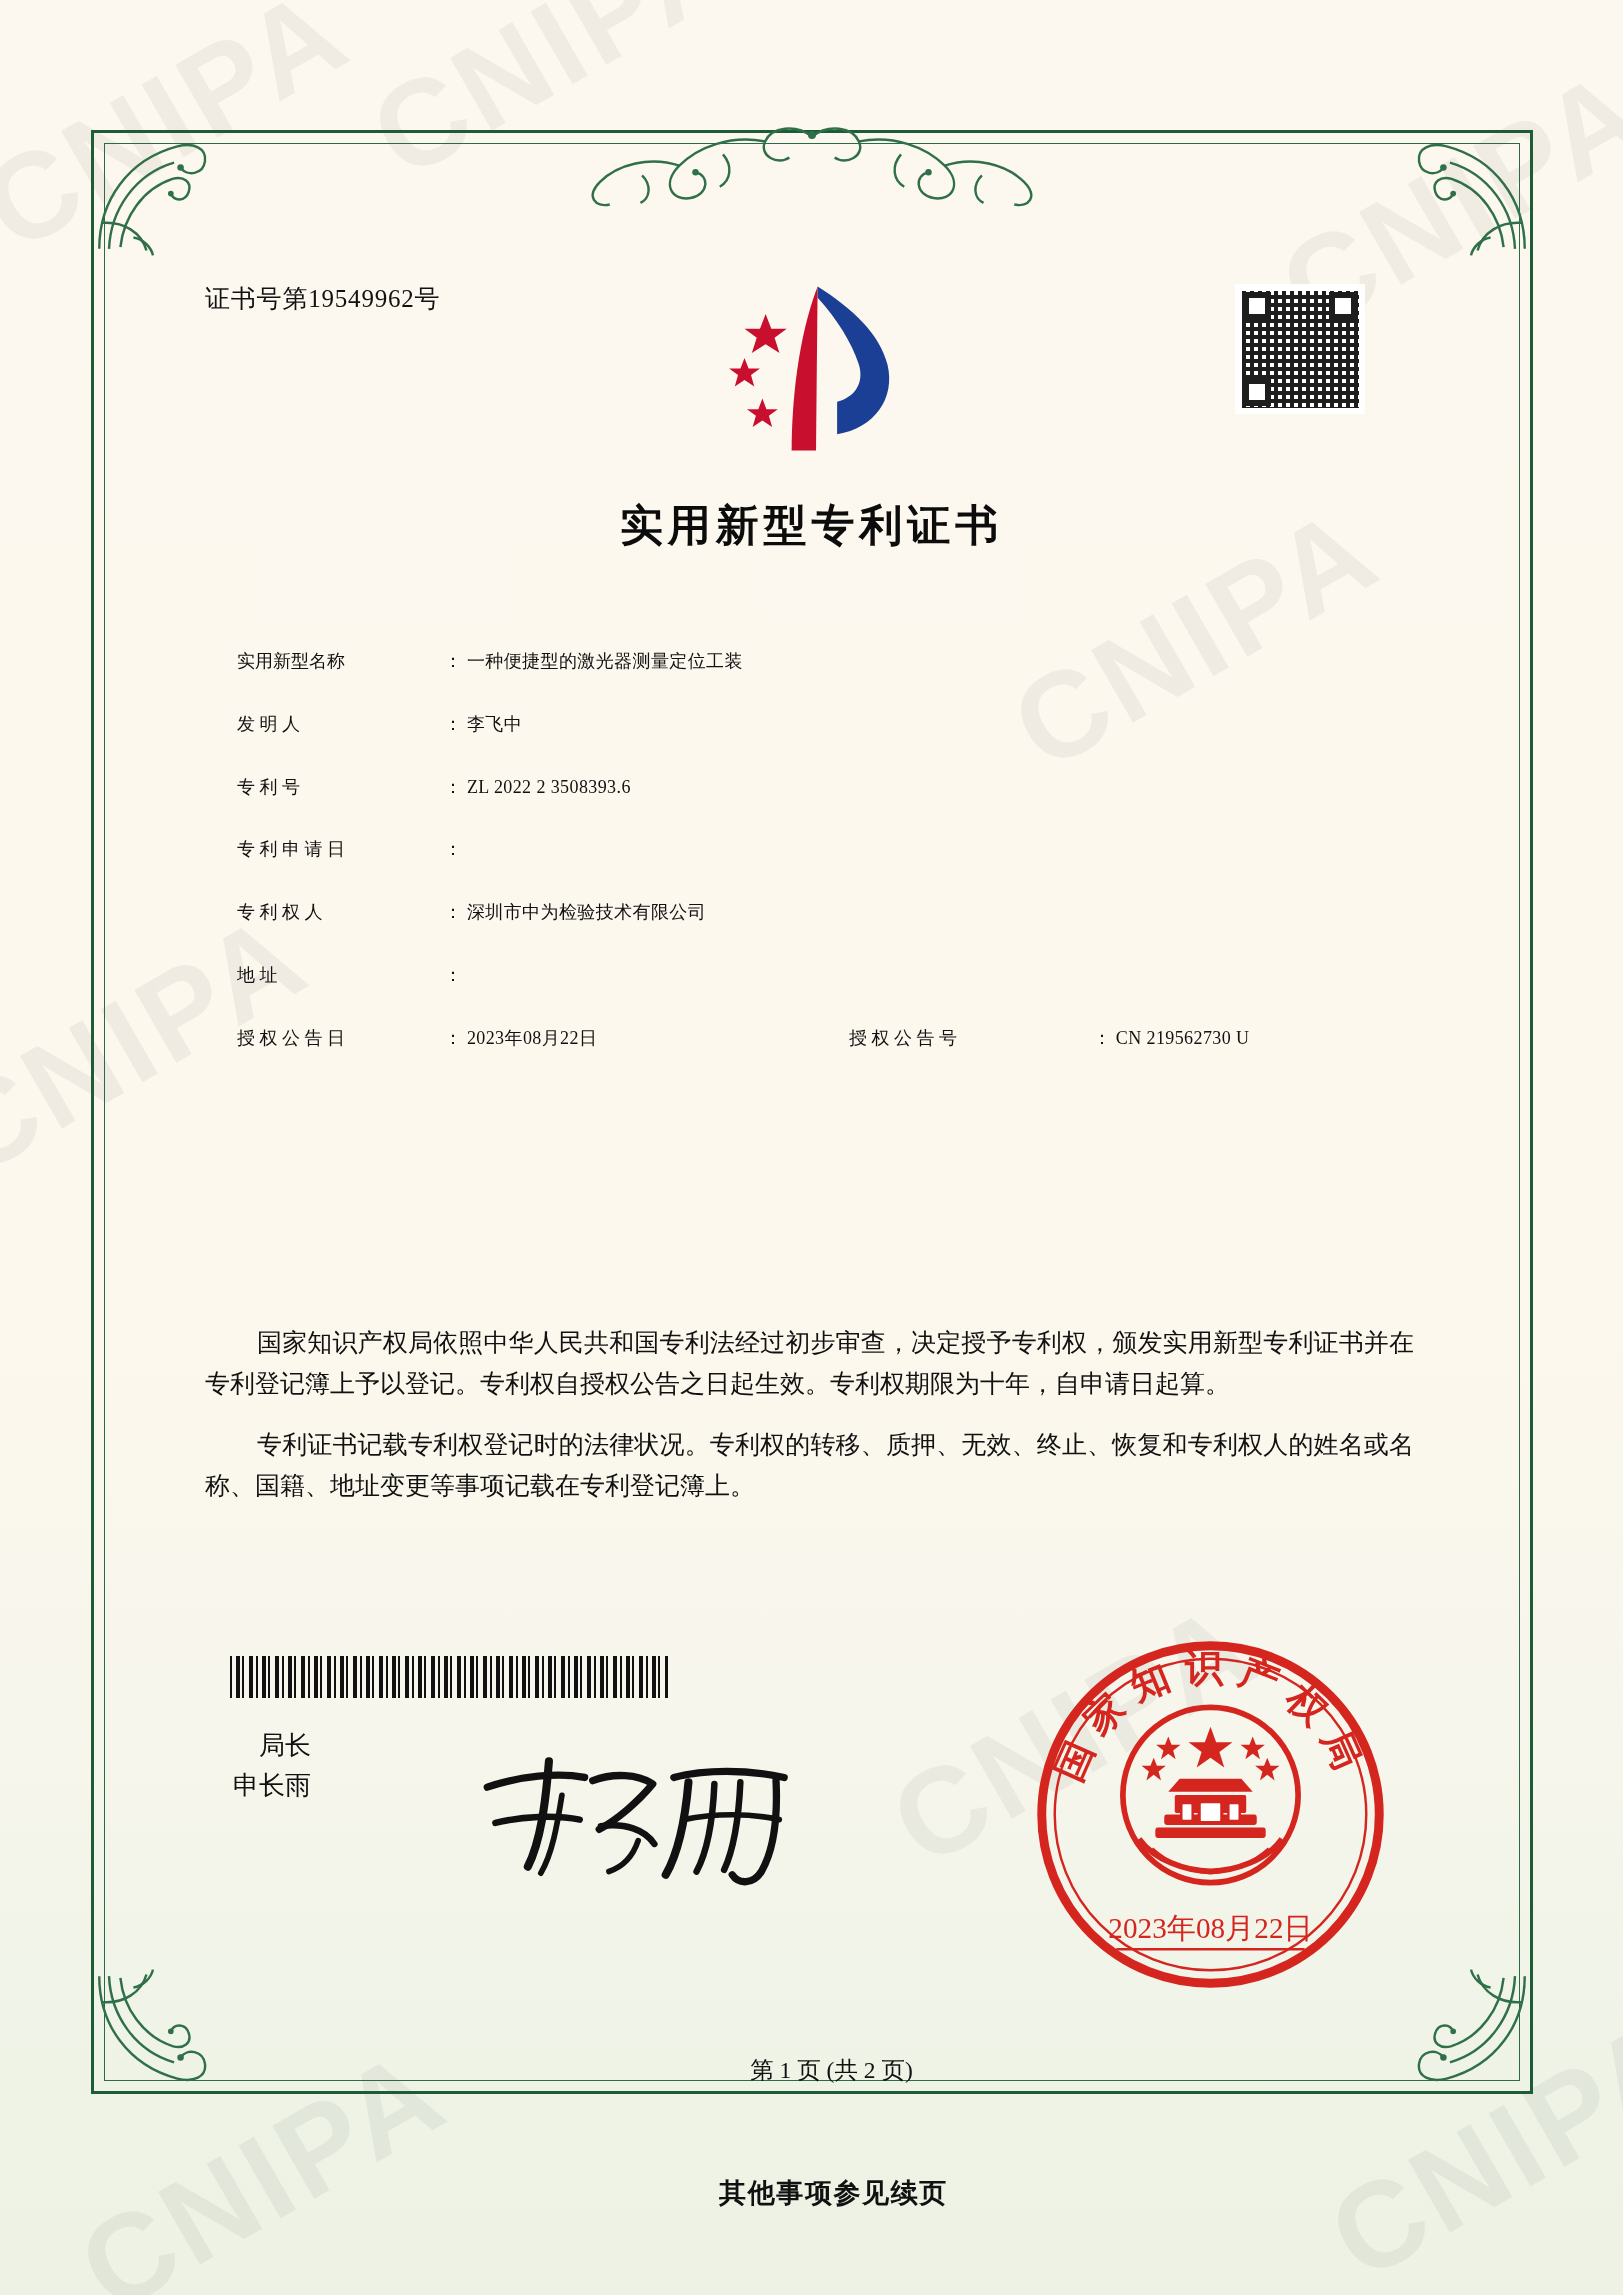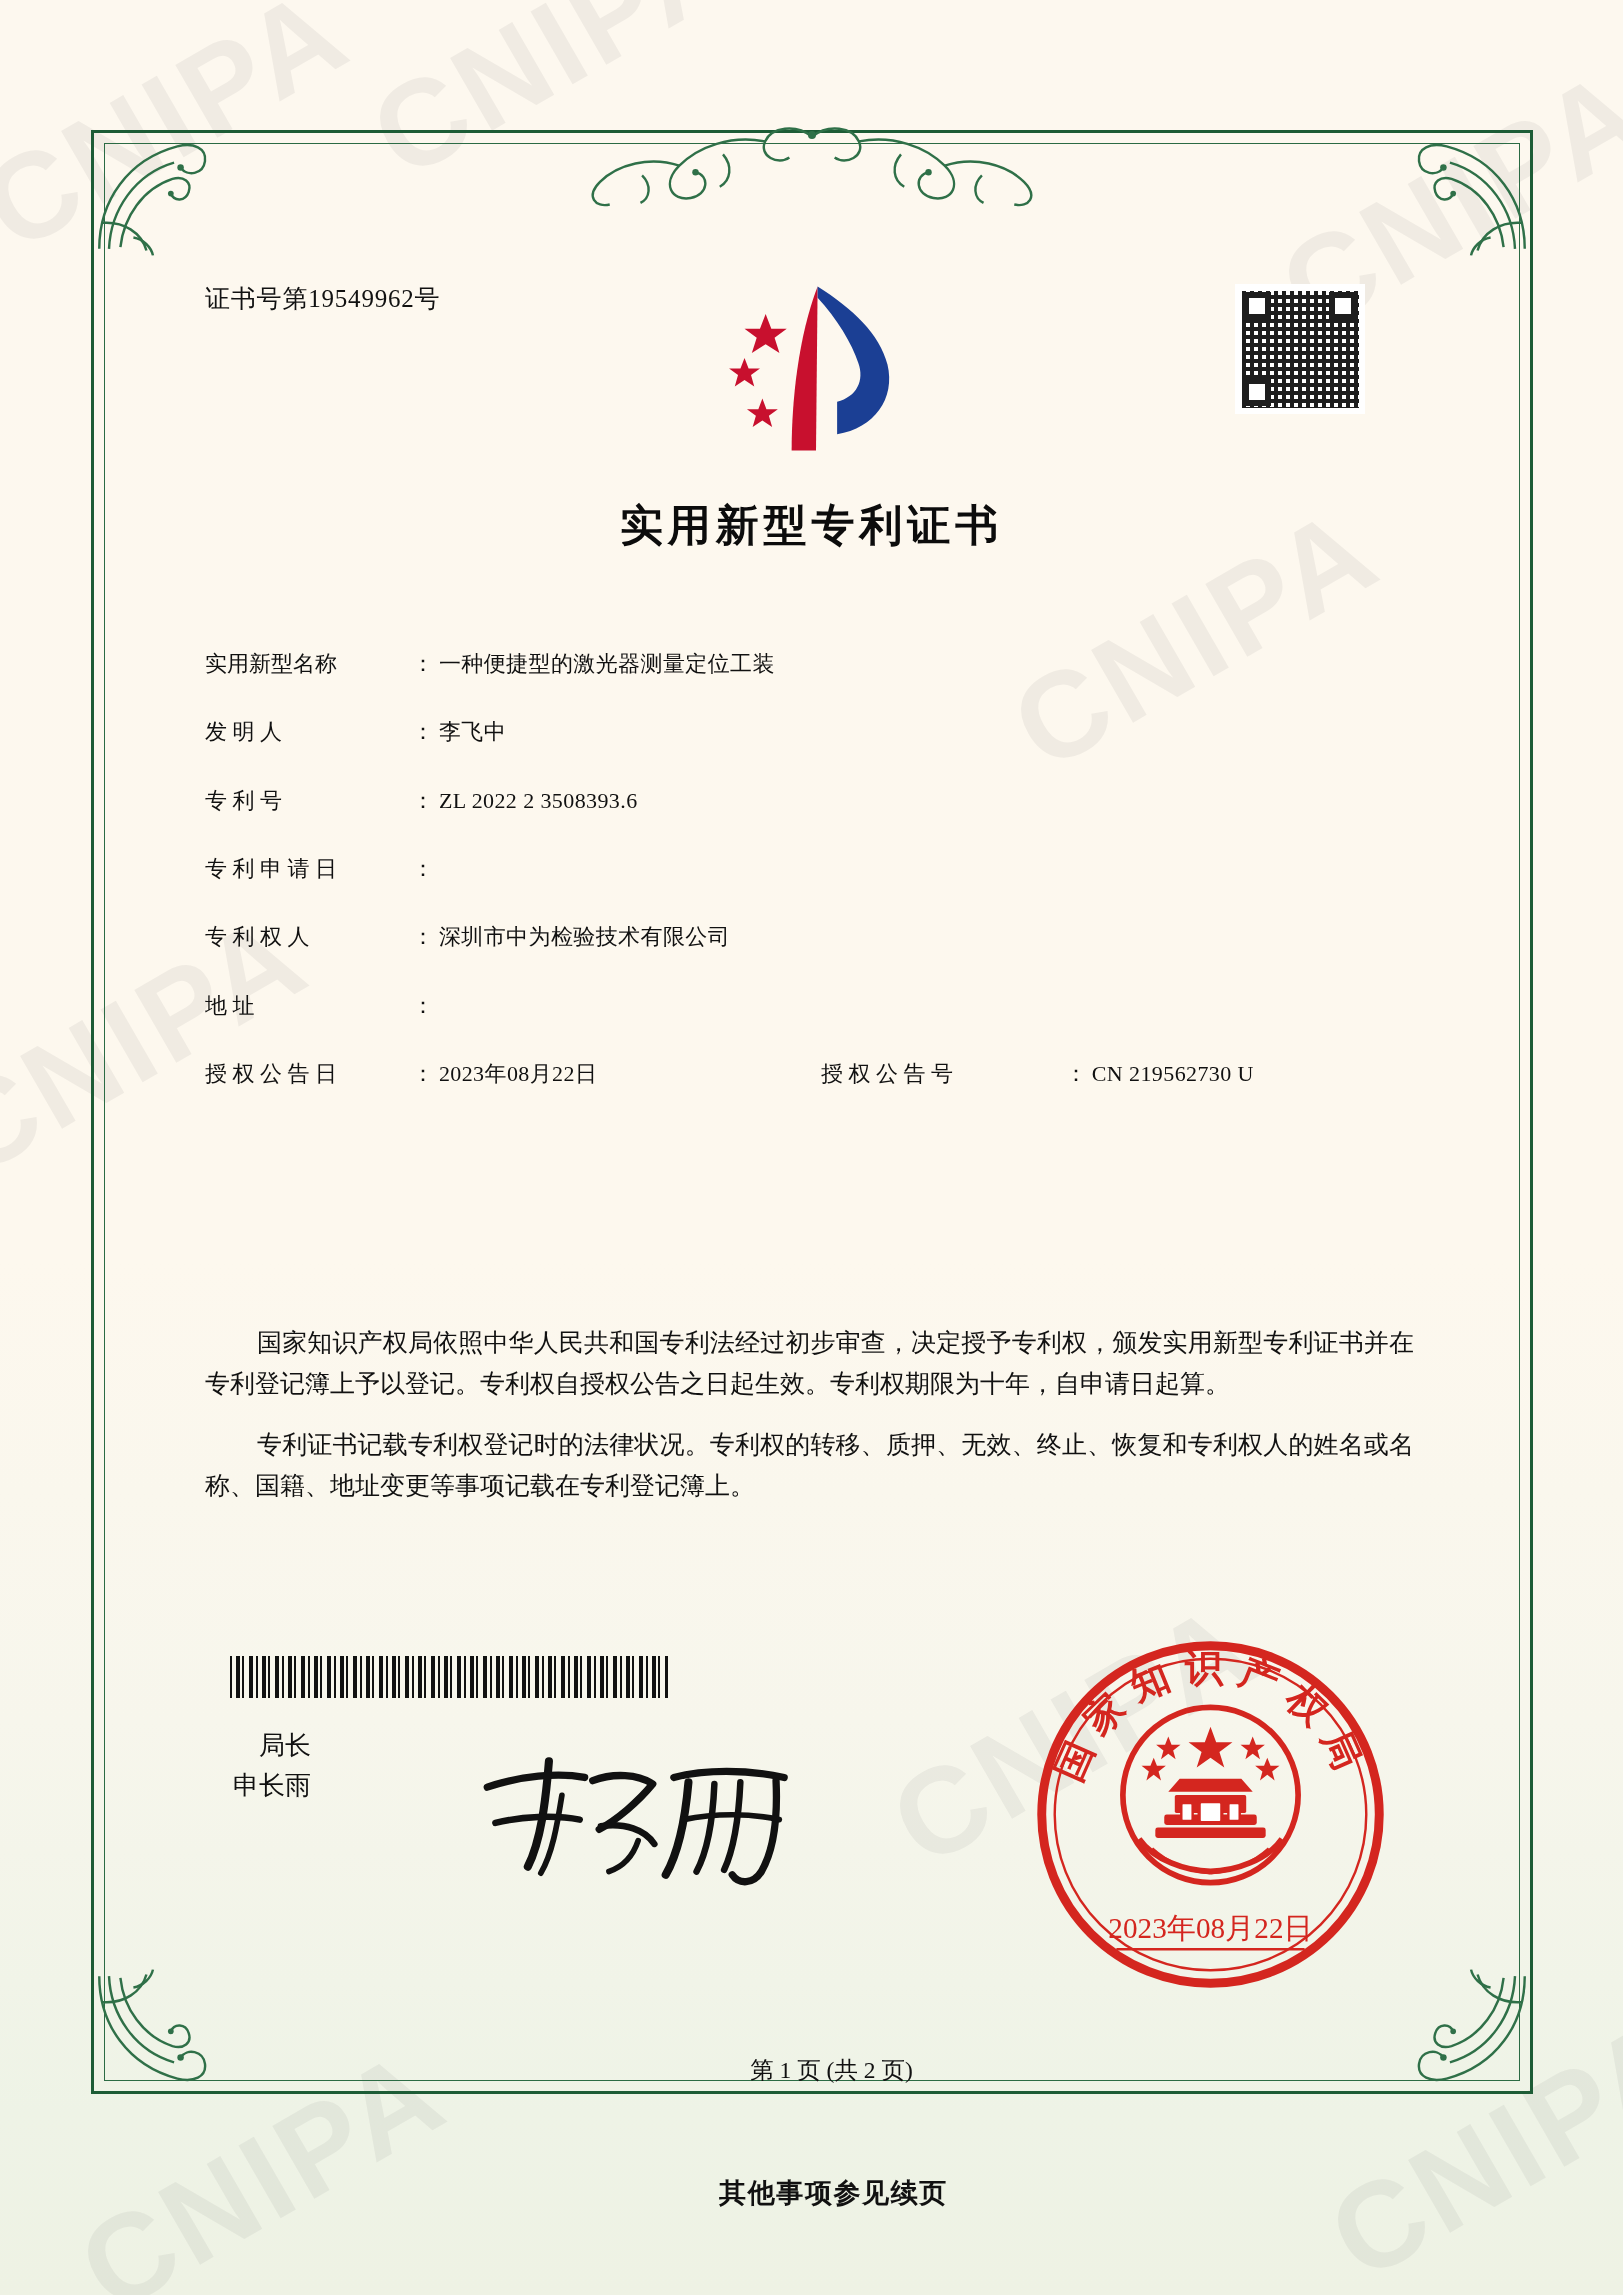--- a/index.html
+++ b/index.html
@@ -154,23 +154,24 @@
   .fields {
     position: absolute;
     left: 205px;
     top: 649px;
     width: 1201px;
   }
   .frow {
     display: flex;
     align-items: center;
     margin-bottom: 38px;
-    font-size: 22px;
+    font-size: 18px;
     color: #111;
     line-height: 1.38;
+    margin-left: 32px;
   }
   .flabel {
     width: 207px;
     flex: 0 0 207px;
     display: flex;
     justify-content: space-between;
     white-space: nowrap;
   }
   .fcolon {
     flex: 0 0 auto;

